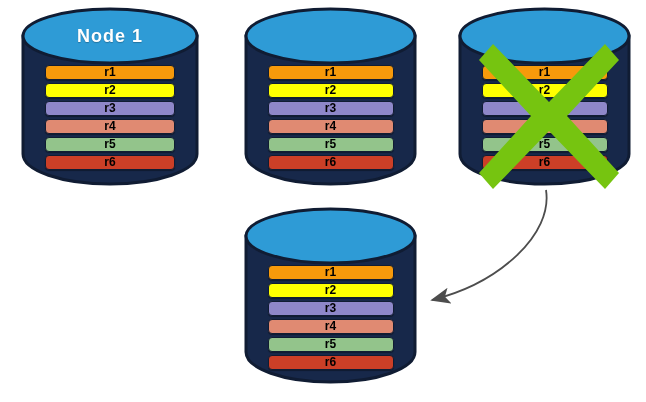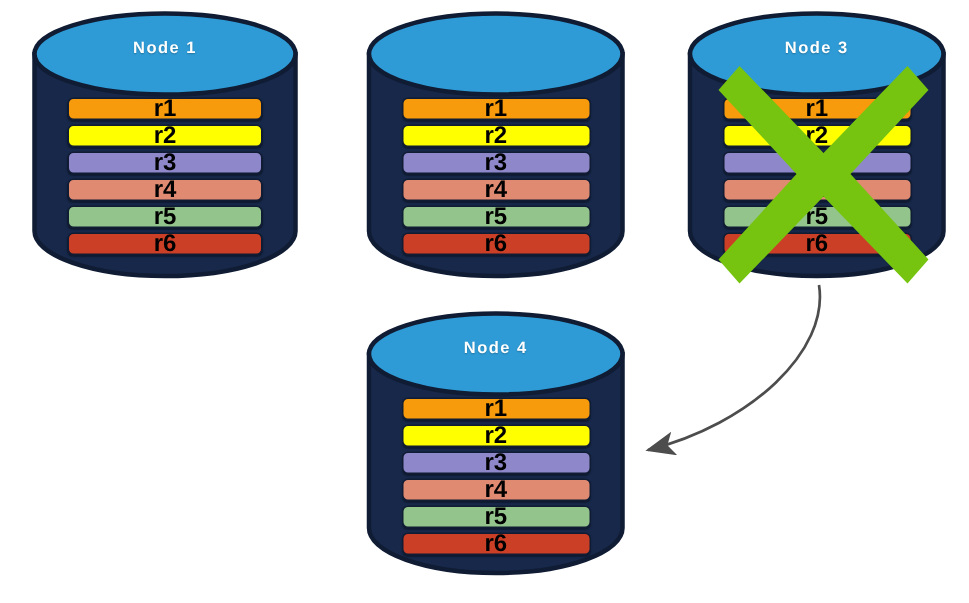--- a/index.html
+++ b/index.html
@@ -24,41 +24,41 @@
     top: 0;
     overflow: visible;
   }
   .node-title {
     position: absolute;
     left: 0;
     width: 100%;
     text-align: center;
     color: #ffffff;
     font-weight: bold;
-    font-size: 11px;
+    font-size: 18px;
     letter-spacing: 1px;
     text-shadow: 0 1px 1px rgba(0,0,0,0.25);
     pointer-events: none;
   }
   .rows {
     position: absolute;
     left: 0;
     width: 100%;
   }
   .row {
     position: absolute;
     left: 14%;
     width: 72%;
     height: 15px;
     border-radius: 4px;
     border: 1px solid #101c33;
     box-sizing: border-box;
     color: #000000;
     font-weight: bold;
-    font-size: 16px;
+    font-size: 12px;
     line-height: 13px;
     text-align: center;
     box-shadow: 0 1px 1px rgba(0,0,0,0.35);
   }
   .xmark {
     position: absolute;
     pointer-events: none;
   }
   .arrow {
     position: absolute;
@@ -103,40 +103,38 @@
       <div class="row" style="top:72px;  background:#93c48b;"><span>r5</span></div>
       <div class="row" style="top:90px;  background:#cc3f27;"><span>r6</span></div>
     </div>
   </div>
 
   <div class="node" style="left:457px; top:6px; width:175px; height:180px;">
     <svg width="175" height="180" viewBox="0 0 175 180">
       <path d="M 3 30 L 3 148 A 84.5 30 0 0 0 172 148 L 172 30 Z" fill="#17284a" stroke="#101c33" stroke-width="3"></path>
       <ellipse cx="87.5" cy="30" rx="84.5" ry="27" fill="#2e9bd6" stroke="#101c33" stroke-width="3"></ellipse>
     </svg>
-    <div class="node-title" style="top:20px;">Node  3</div>
     <div class="rows" style="top:59px; height:110px;">
       <div class="row" style="top:0px;   background:#f79a0b;"><span>r1</span></div>
       <div class="row" style="top:18px;  background:#ffff00;"><span>r2</span></div>
       <div class="row" style="top:36px;  background:#8e87c9;"><span>r3</span></div>
       <div class="row" style="top:54px;  background:#e08a72;"><span>r4</span></div>
       <div class="row" style="top:72px;  background:#93c48b;"><span>r5</span></div>
       <div class="row" style="top:90px;  background:#cc3f27;"><span>r6</span></div>
     </div>
     <svg class="xmark" style="left:22px; top:38px;" width="140" height="145" viewBox="0 0 140 145">
       <path d="M 14 0 L 70 58 L 126 0 L 140 16 L 88 72 L 140 129 L 126 145 L 70 87 L 14 145 L 0 129 L 52 72 L 0 16 Z" fill="#76c410"></path>
     </svg>
   </div>
 
   <div class="node" style="left:243px; top:206px; width:175px; height:178px;">
     <svg width="175" height="178" viewBox="0 0 175 178">
       <path d="M 3 30 L 3 146 A 84.5 30 0 0 0 172 146 L 172 30 Z" fill="#17284a" stroke="#101c33" stroke-width="3"></path>
       <ellipse cx="87.5" cy="30" rx="84.5" ry="27" fill="#2e9bd6" stroke="#101c33" stroke-width="3"></ellipse>
     </svg>
-    <div class="node-title" style="top:20px;">Node  4</div>
     <div class="rows" style="top:59px; height:110px;">
       <div class="row" style="top:0px;   background:#f79a0b;"><span>r1</span></div>
       <div class="row" style="top:18px;  background:#ffff00;"><span>r2</span></div>
       <div class="row" style="top:36px;  background:#8e87c9;"><span>r3</span></div>
       <div class="row" style="top:54px;  background:#e08a72;"><span>r4</span></div>
       <div class="row" style="top:72px;  background:#93c48b;"><span>r5</span></div>
       <div class="row" style="top:90px;  background:#cc3f27;"><span>r6</span></div>
     </div>
   </div>
 

